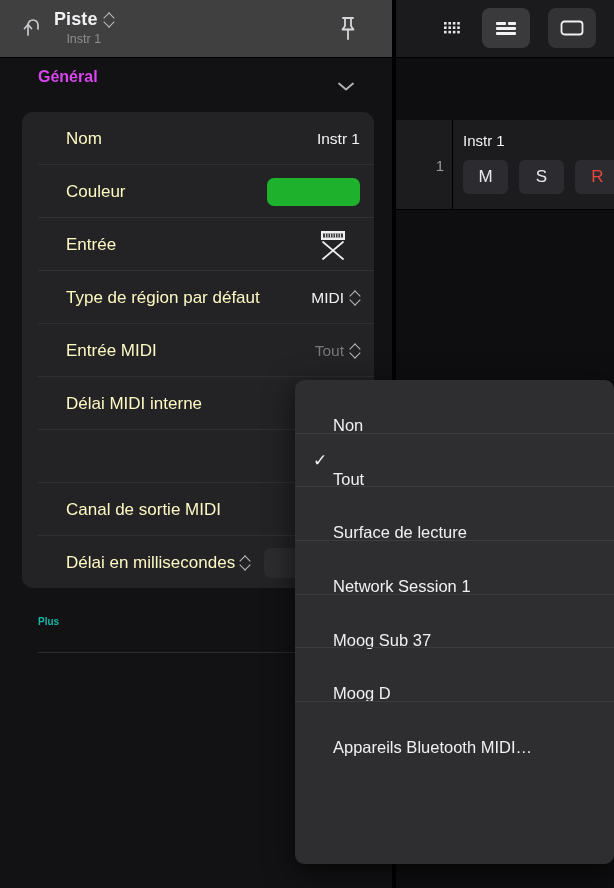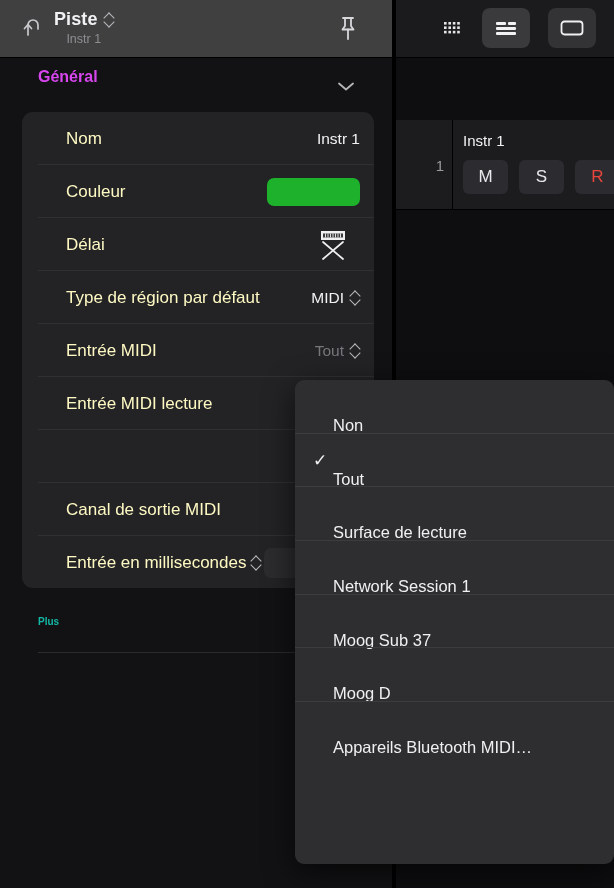--- a/index.html
+++ b/index.html
@@ -125,21 +125,21 @@
       <div class="rule"></div>
     </div>
 
     <div class="row">
       <div class="row-label">Couleur</div>
       <div id="color-swatch" style="background: rgb(29, 177, 44);"></div>
       <div class="rule"></div>
     </div>
 
     <div class="row">
-      <div class="row-label">Délai</div>
+      <div class="row-label">Entrée</div>
       <div id="icon-swatch">
         <svg width="38" height="34" viewBox="0 0 38 34">
           <rect x="7" y="3" width="24" height="9" fill="#f0f0f2"></rect>
           <rect x="9" y="5.5" width="20" height="4" fill="#3a3a3d"></rect>
           <g stroke="#f0f0f2" stroke-width="0.9">
             <path d="M11.5 5.5 V9.5 M14 5.5 V9.5 M16.5 5.5 V9.5 M19 5.5 V9.5 M21.5 5.5 V9.5 M24 5.5 V9.5 M26.5 5.5 V9.5"></path>
           </g>
           <path d="M9 14 L29 31 M29 14 L9 31" stroke="#f0f0f2" stroke-width="1.7" stroke-linecap="round"></path>
         </svg>
       </div>
@@ -158,36 +158,36 @@
     <div class="row">
       <div class="row-label">Entrée MIDI</div>
       <div class="row-value dim">
         <span>Tout</span>
         <span class="updown"></span>
       </div>
       <div class="rule"></div>
     </div>
 
     <div class="row">
-      <div class="row-label">Entrée MIDI lecture</div>
+      <div class="row-label">Délai MIDI interne</div>
       <div class="rule"></div>
     </div>
 
     <div class="row">
       <div class="rule"></div>
     </div>
 
     <div class="row">
       <div class="row-label">Canal de sortie MIDI</div>
       <div class="rule"></div>
     </div>
 
     <div class="row">
       <div class="row-label">
-        <span>Entrée en millisecondes</span>
+        <span>Délai en millisecondes</span>
         <span class="updown"></span>
       </div>
       <div id="delay-field"></div>
 
     </div>
 
   </div>
 
   <div id="section-more-label">Plus</div>
   <div id="more-rule"></div>

